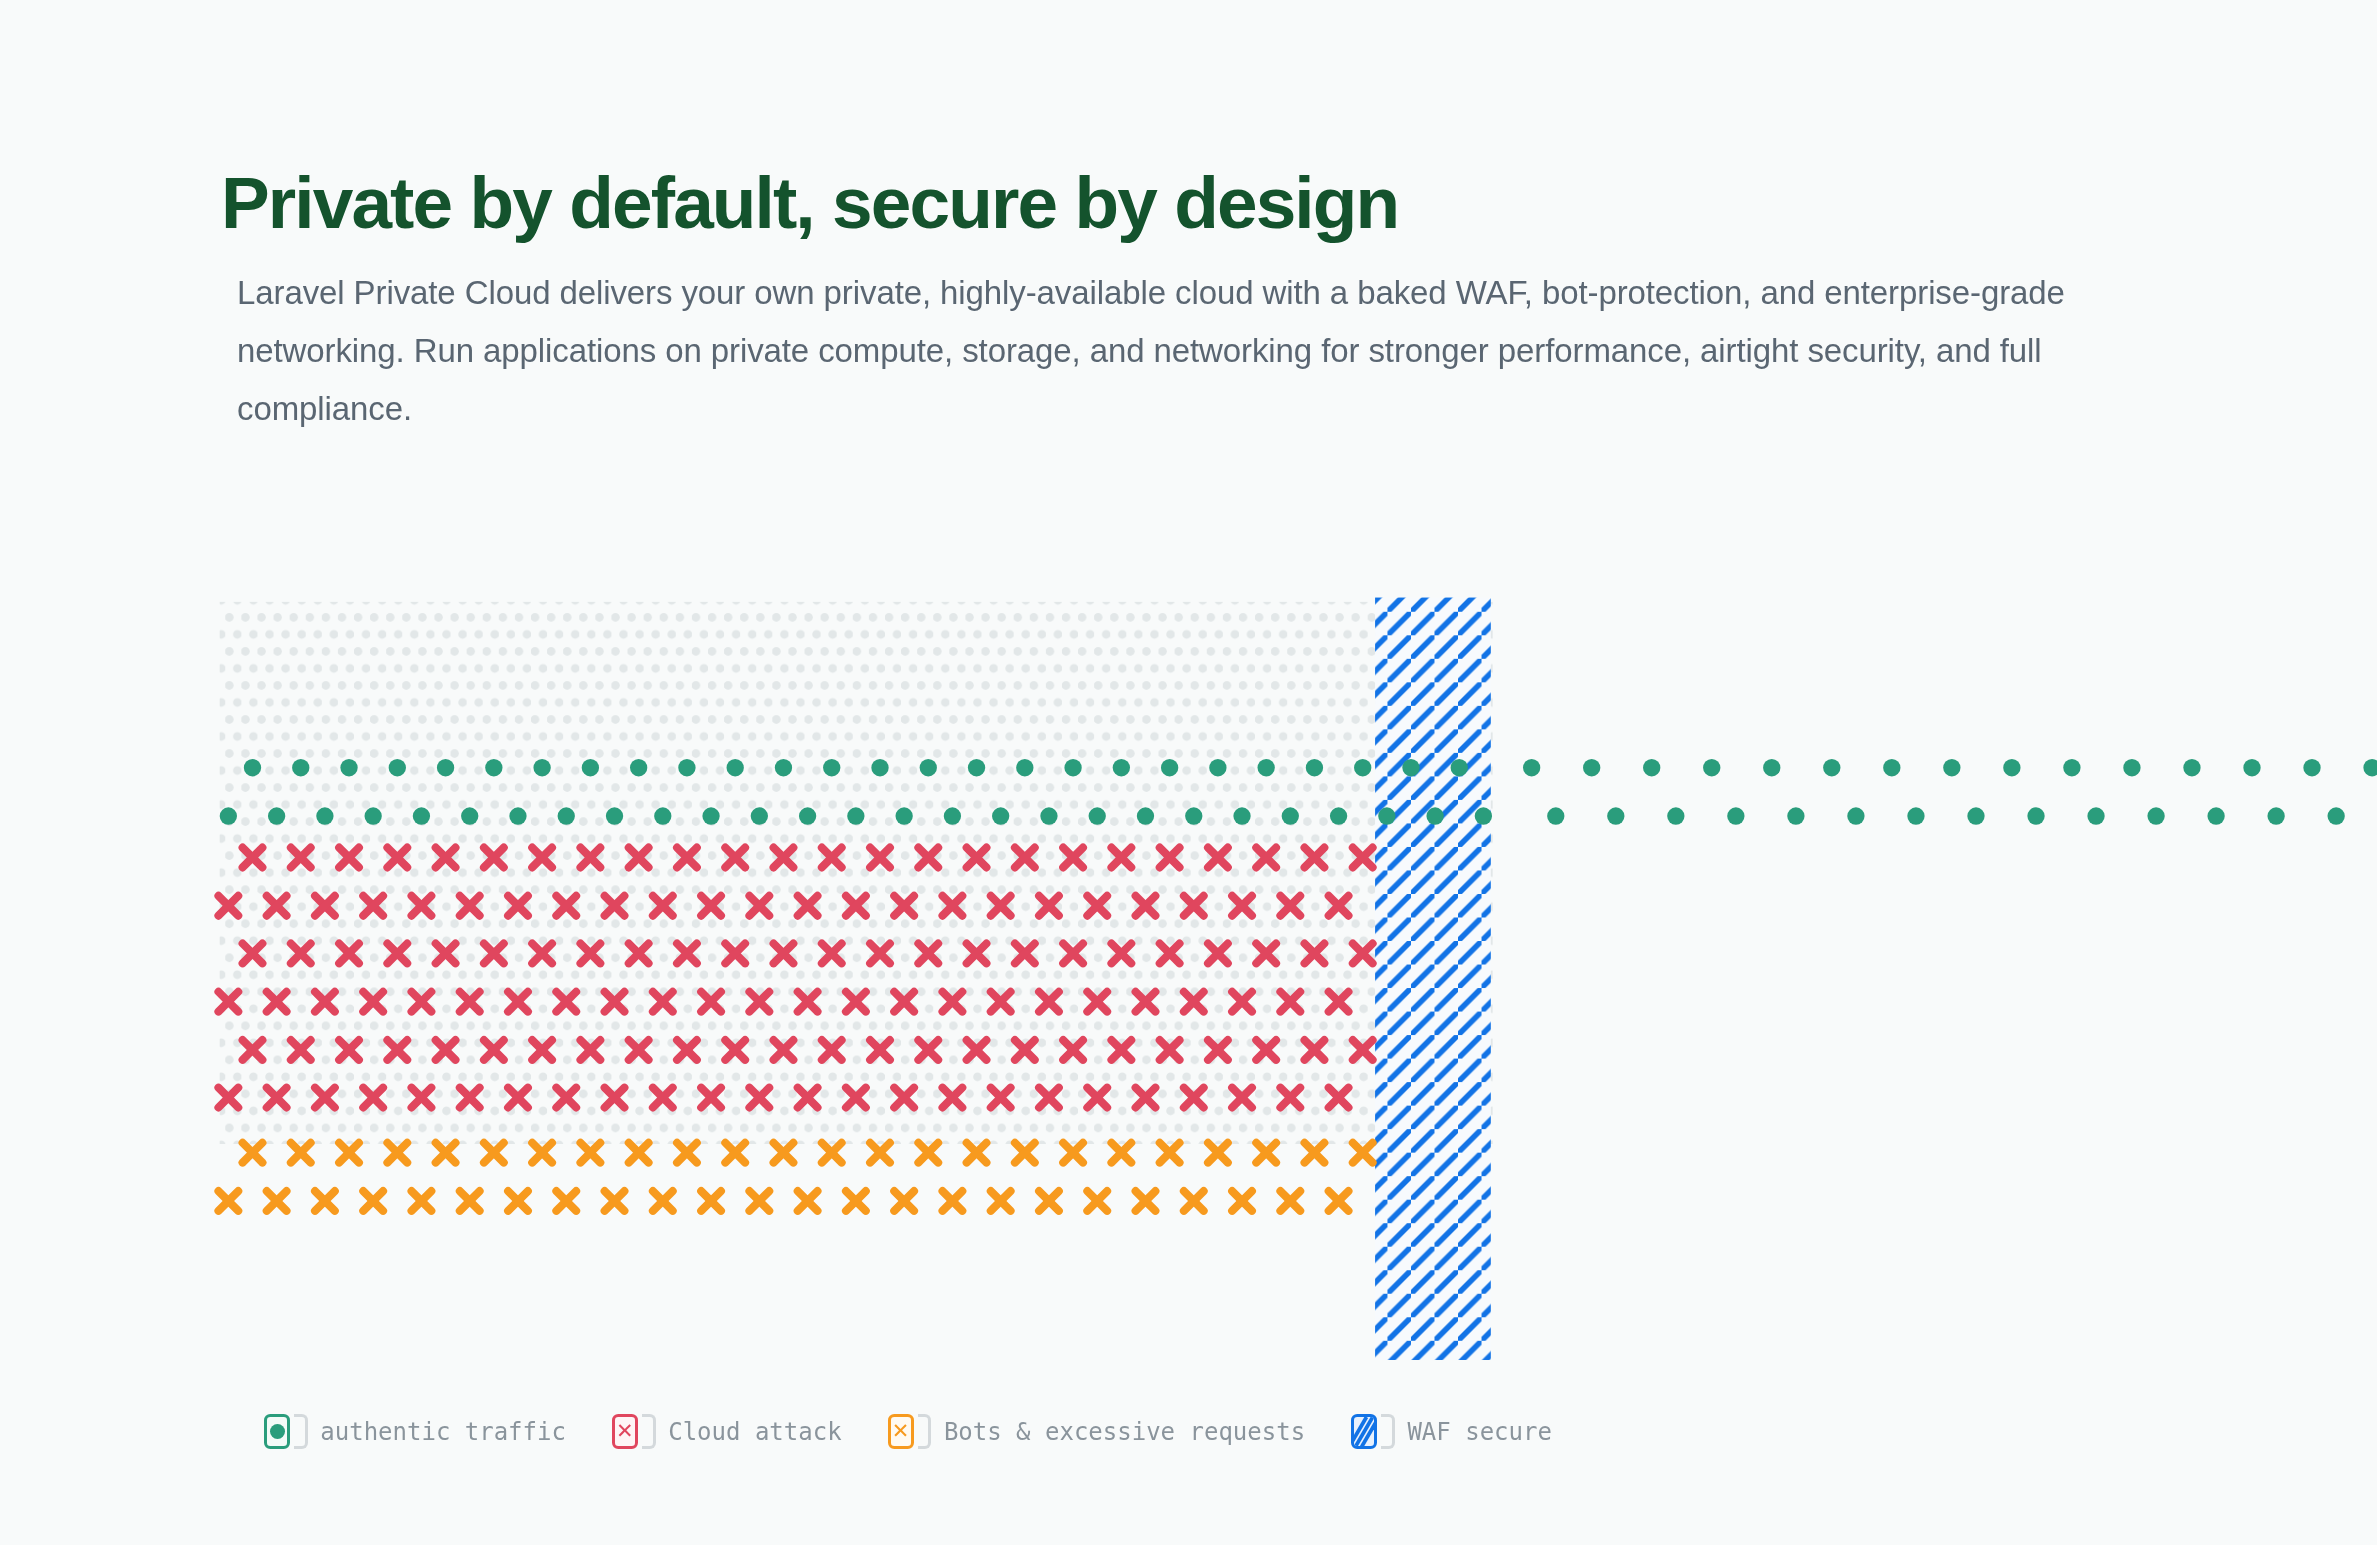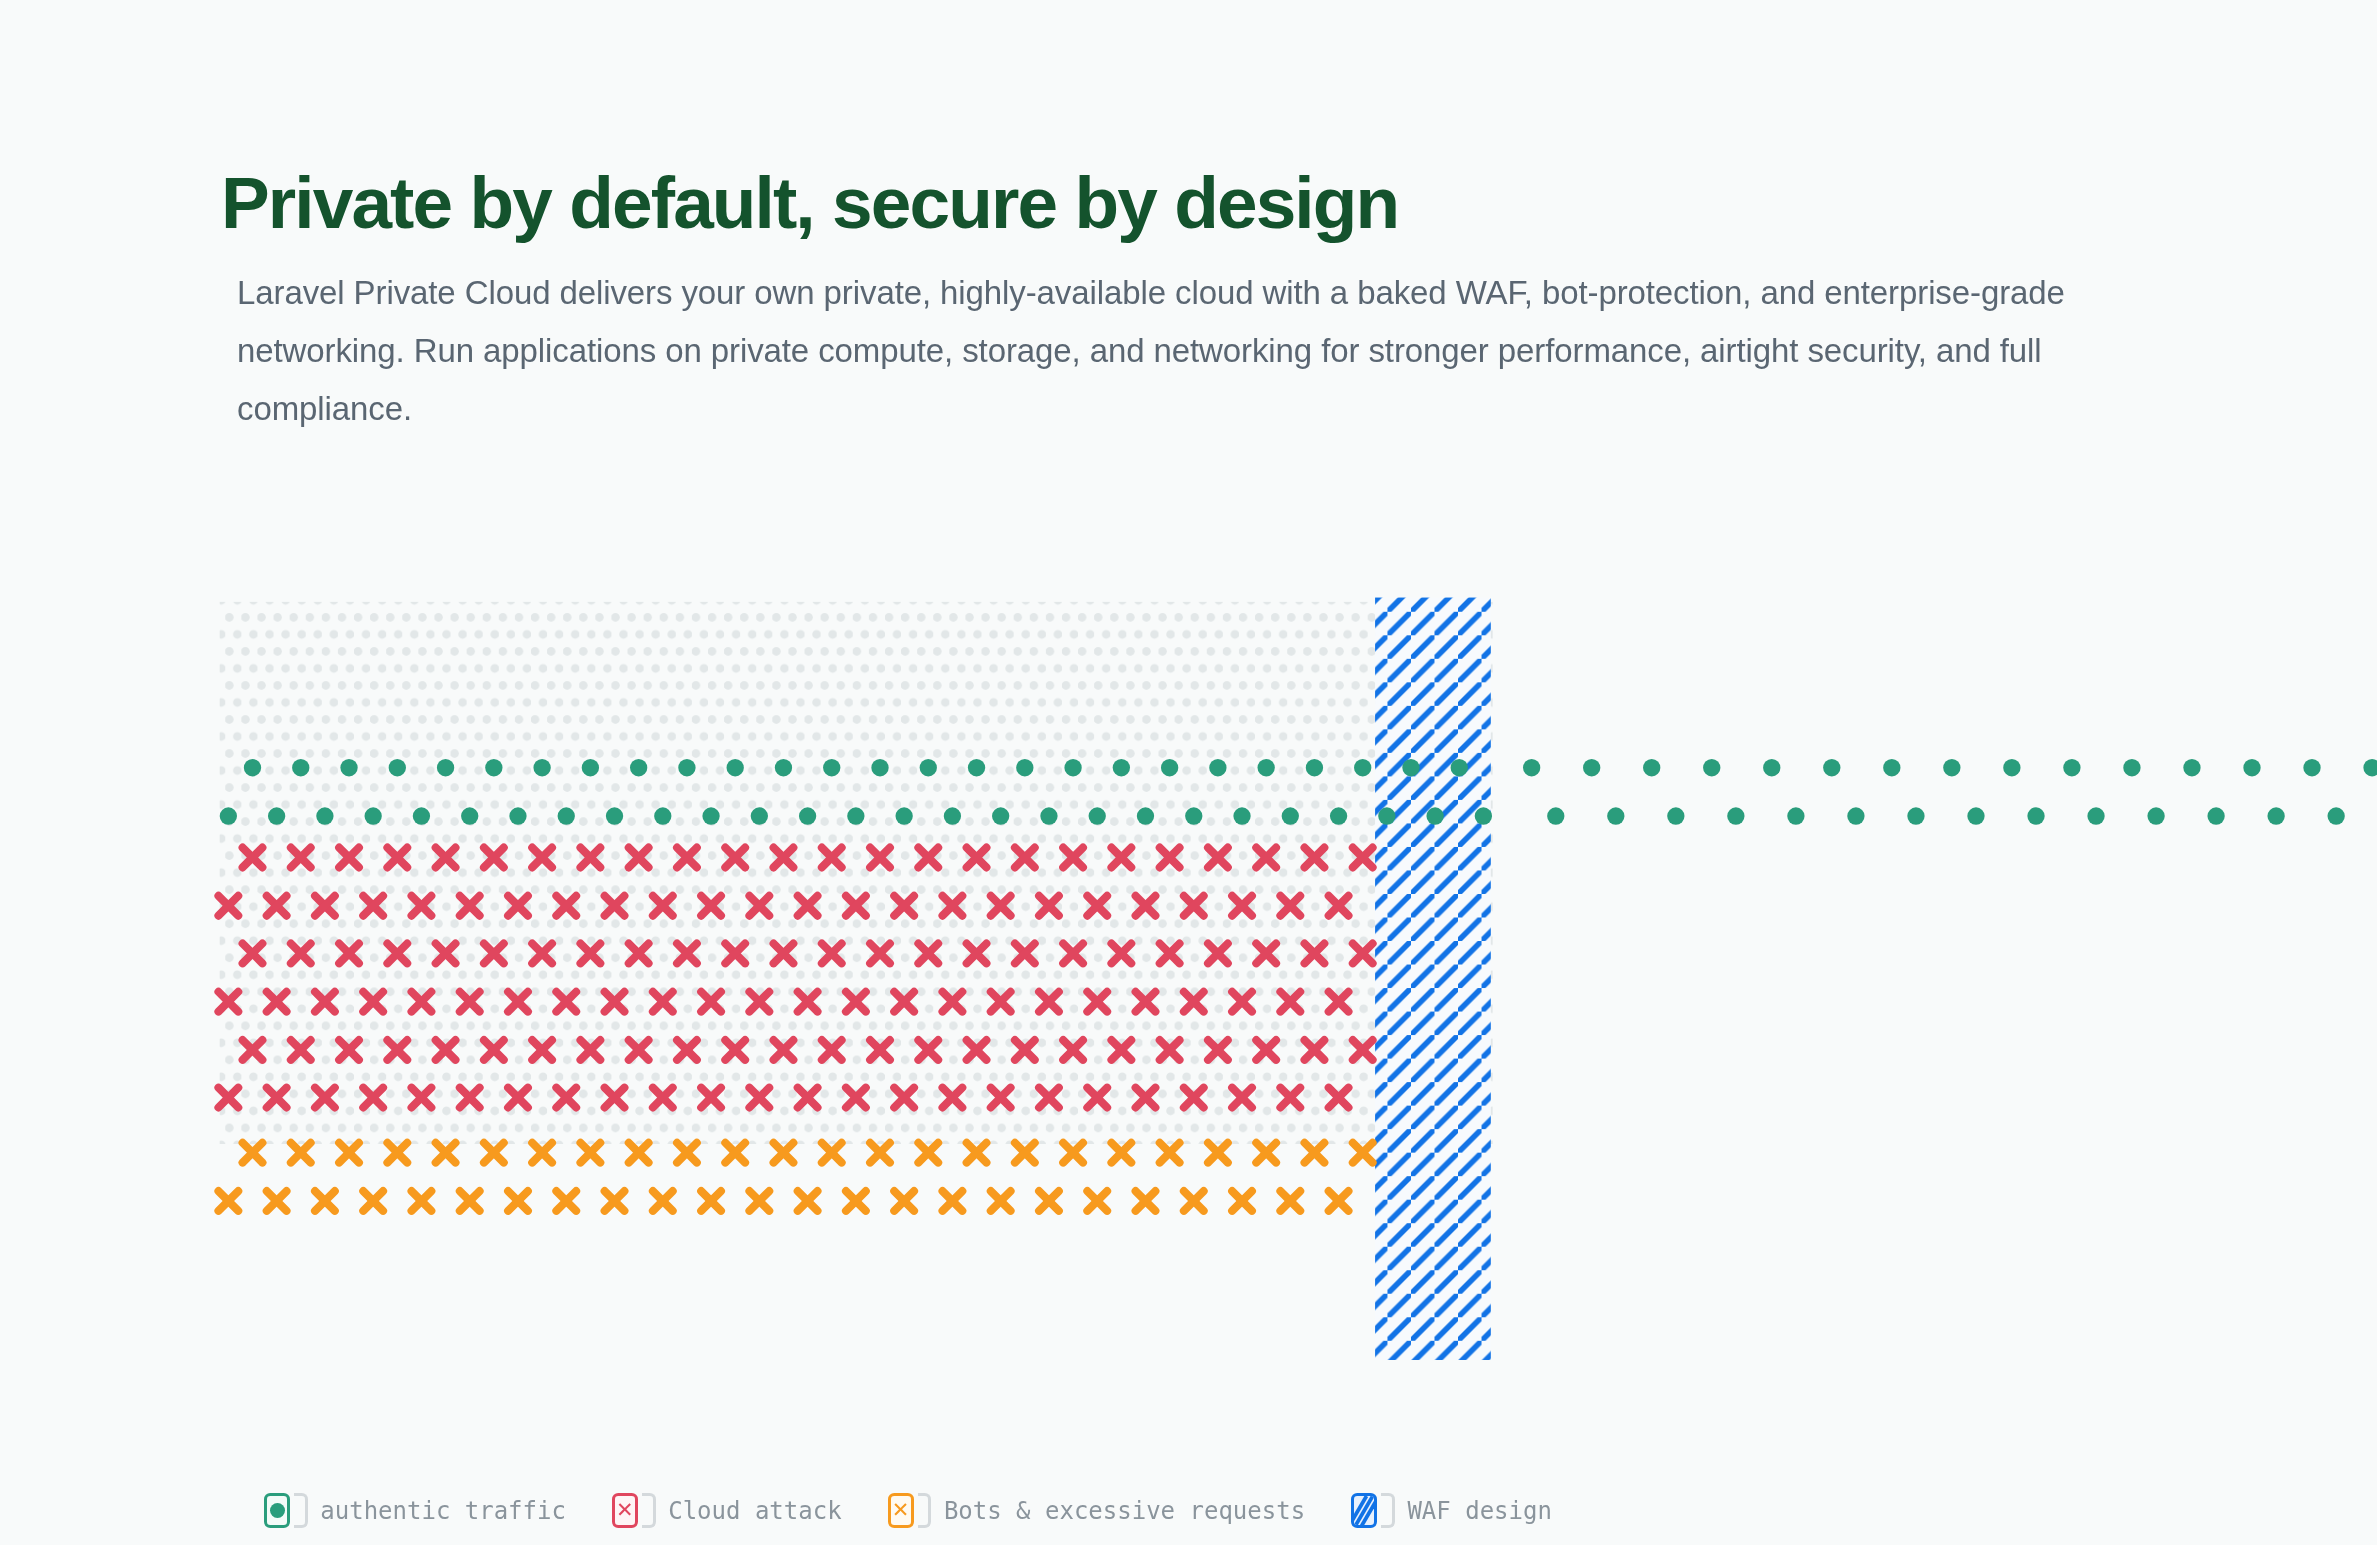--- a/index.html
+++ b/index.html
@@ -39,21 +39,21 @@
     left:0;top:0;
     width:2377px;height:1546px;
     pointer-events:none;
   }
   #diagram svg{display:block;}
 
   
   #legend{
     position:absolute;
     left:221px;
-    top:1492px;
+    top:1413px;
     display:flex;
     align-items:center;
     gap:0px;
     padding-left:43px;
   }
   .legend-item{
     display:flex;
     align-items:center;
     margin-right:46px;
   }
@@ -1008,16 +1008,16 @@
       <div class="legend-swatch" style="width: auto; display: flex;">
         <div class="swatch-box" style="border-color: rgb(18, 115, 230); background: rgb(232, 241, 253);">
           <svg width="21" height="30" viewBox="0 0 32 48">
             <line x1="-8" y1="48" x2="20" y2="0" stroke="#1273e6" stroke-width="6"></line>
             <line x1="2" y1="48" x2="30" y2="0" stroke="#1273e6" stroke-width="6"></line>
             <line x1="12" y1="48" x2="40" y2="0" stroke="#1273e6" stroke-width="6"></line>
           </svg>
         </div>
         <div class="swatch-bracket"></div>
       </div>
-      <span class="legend-label">WAF design</span>
+      <span class="legend-label">WAF secure</span>
     </div>
   </div>
 
 
 </body></html>

